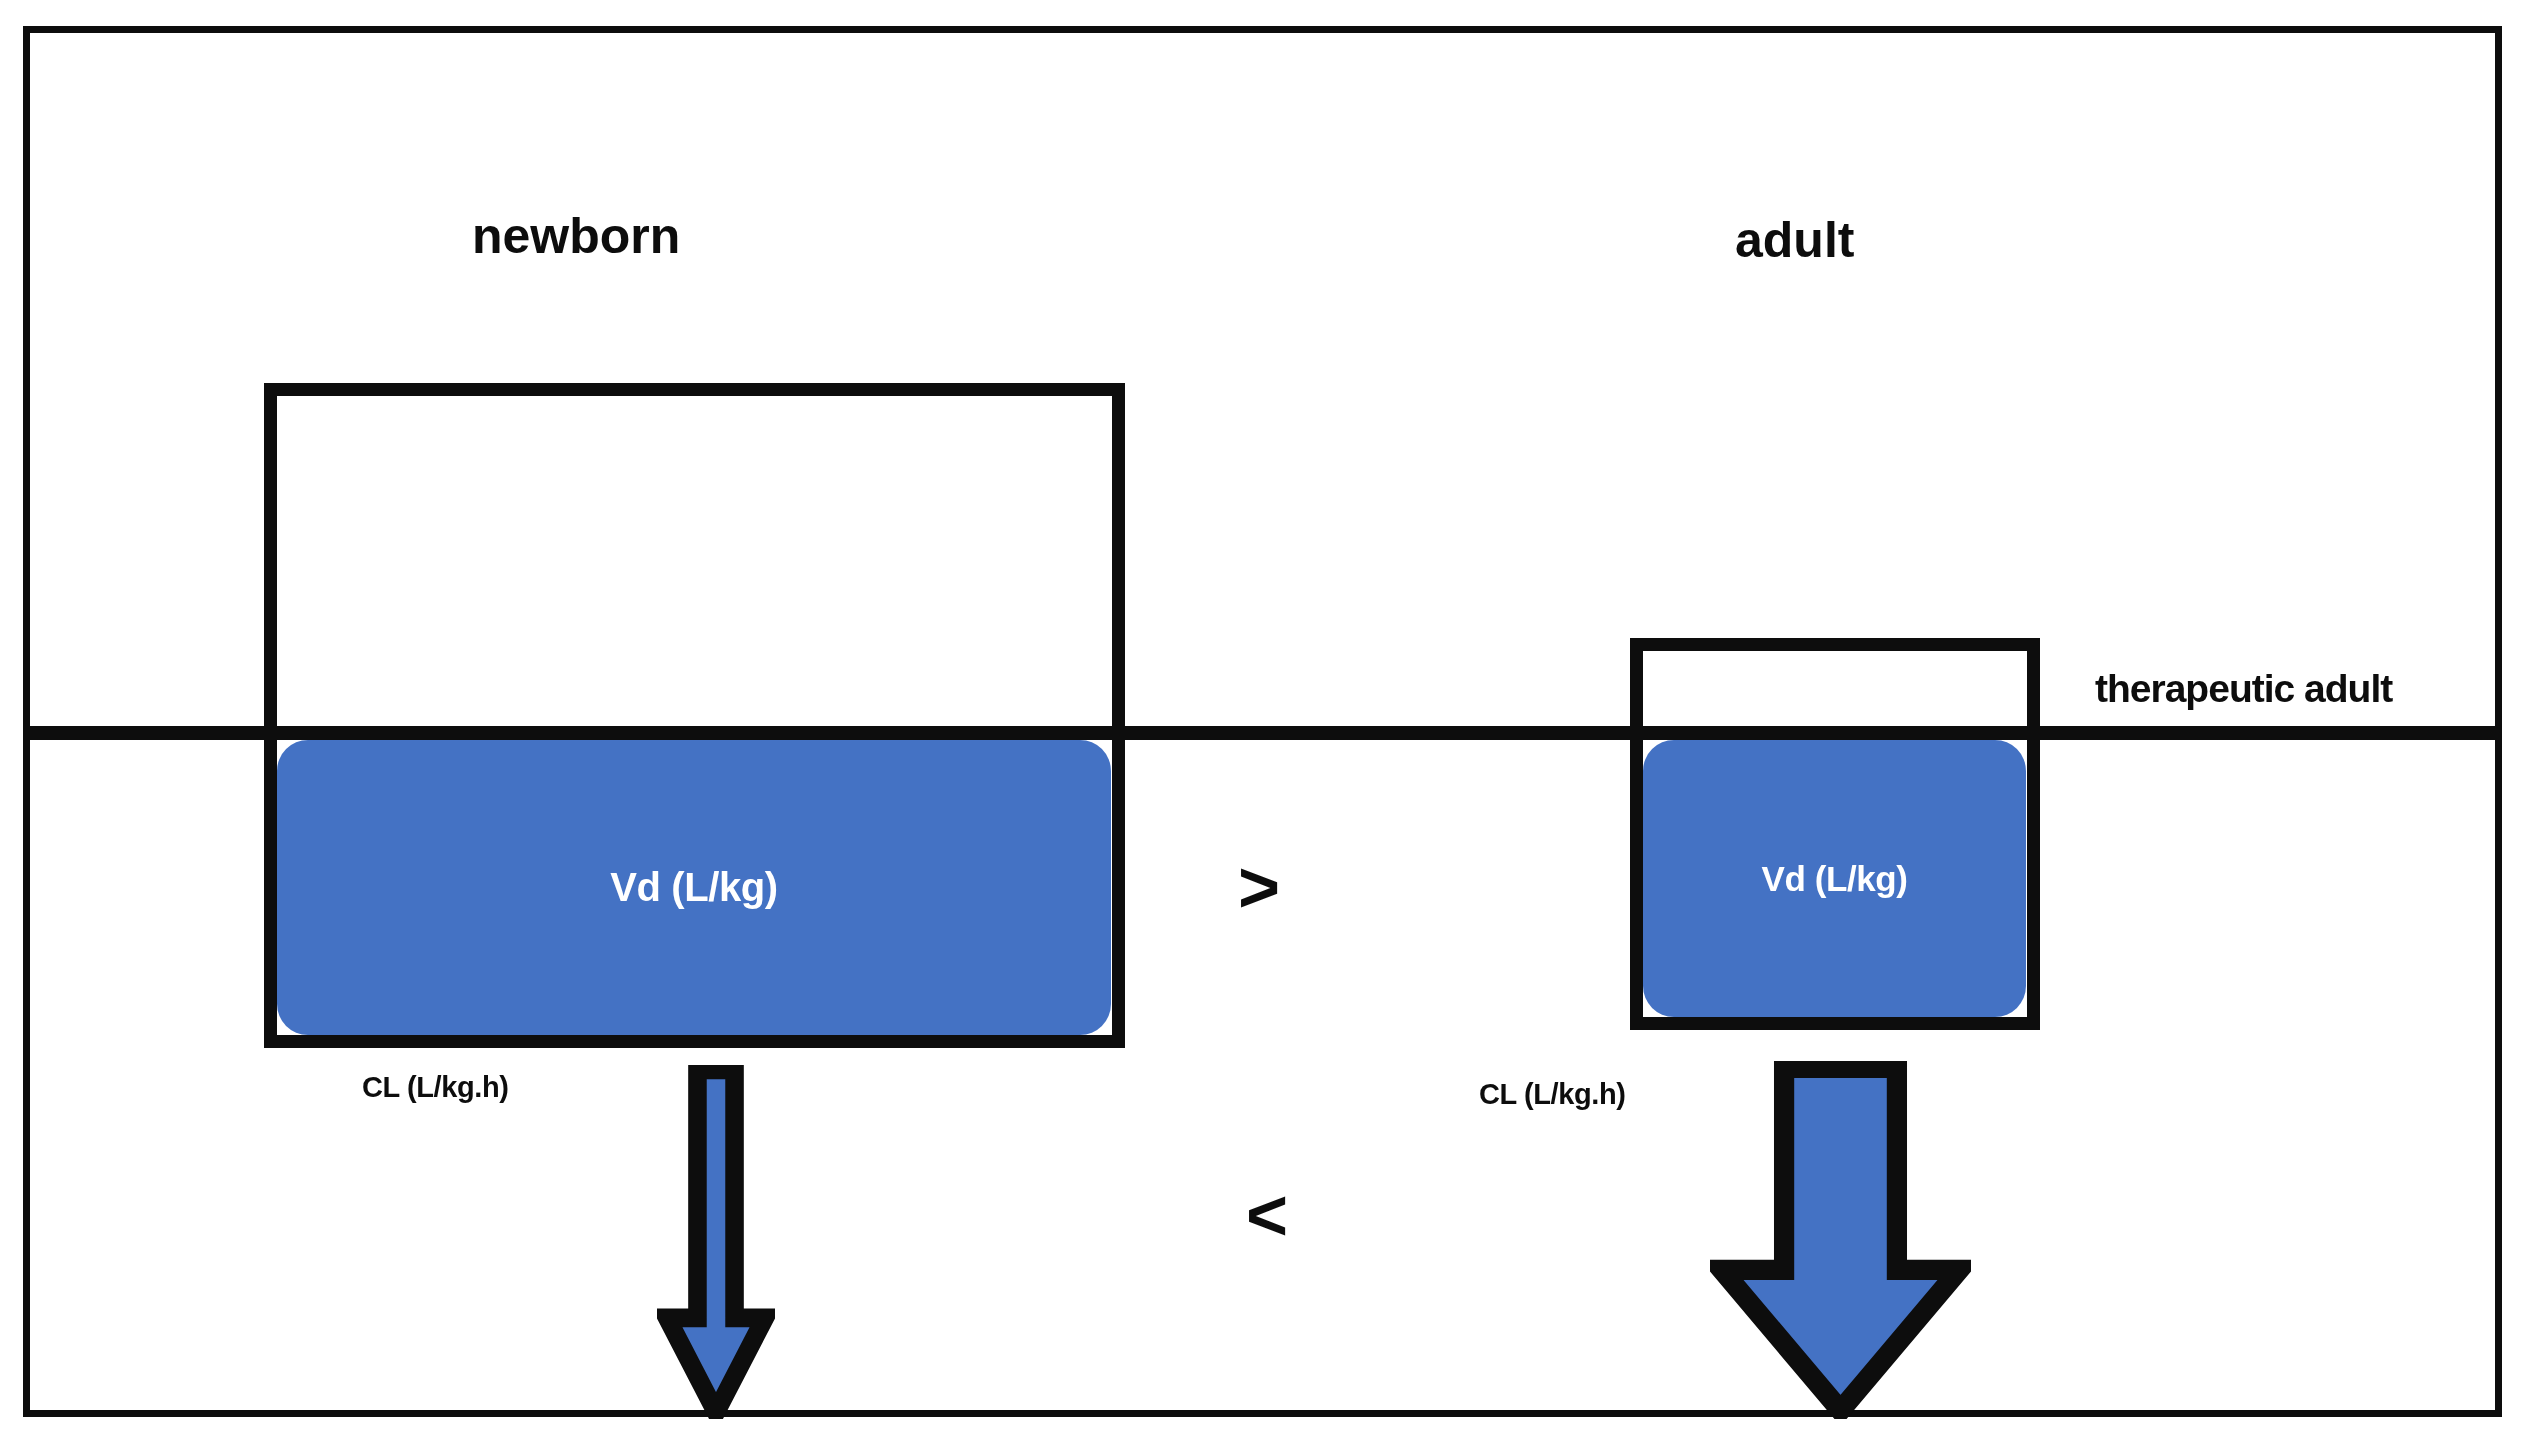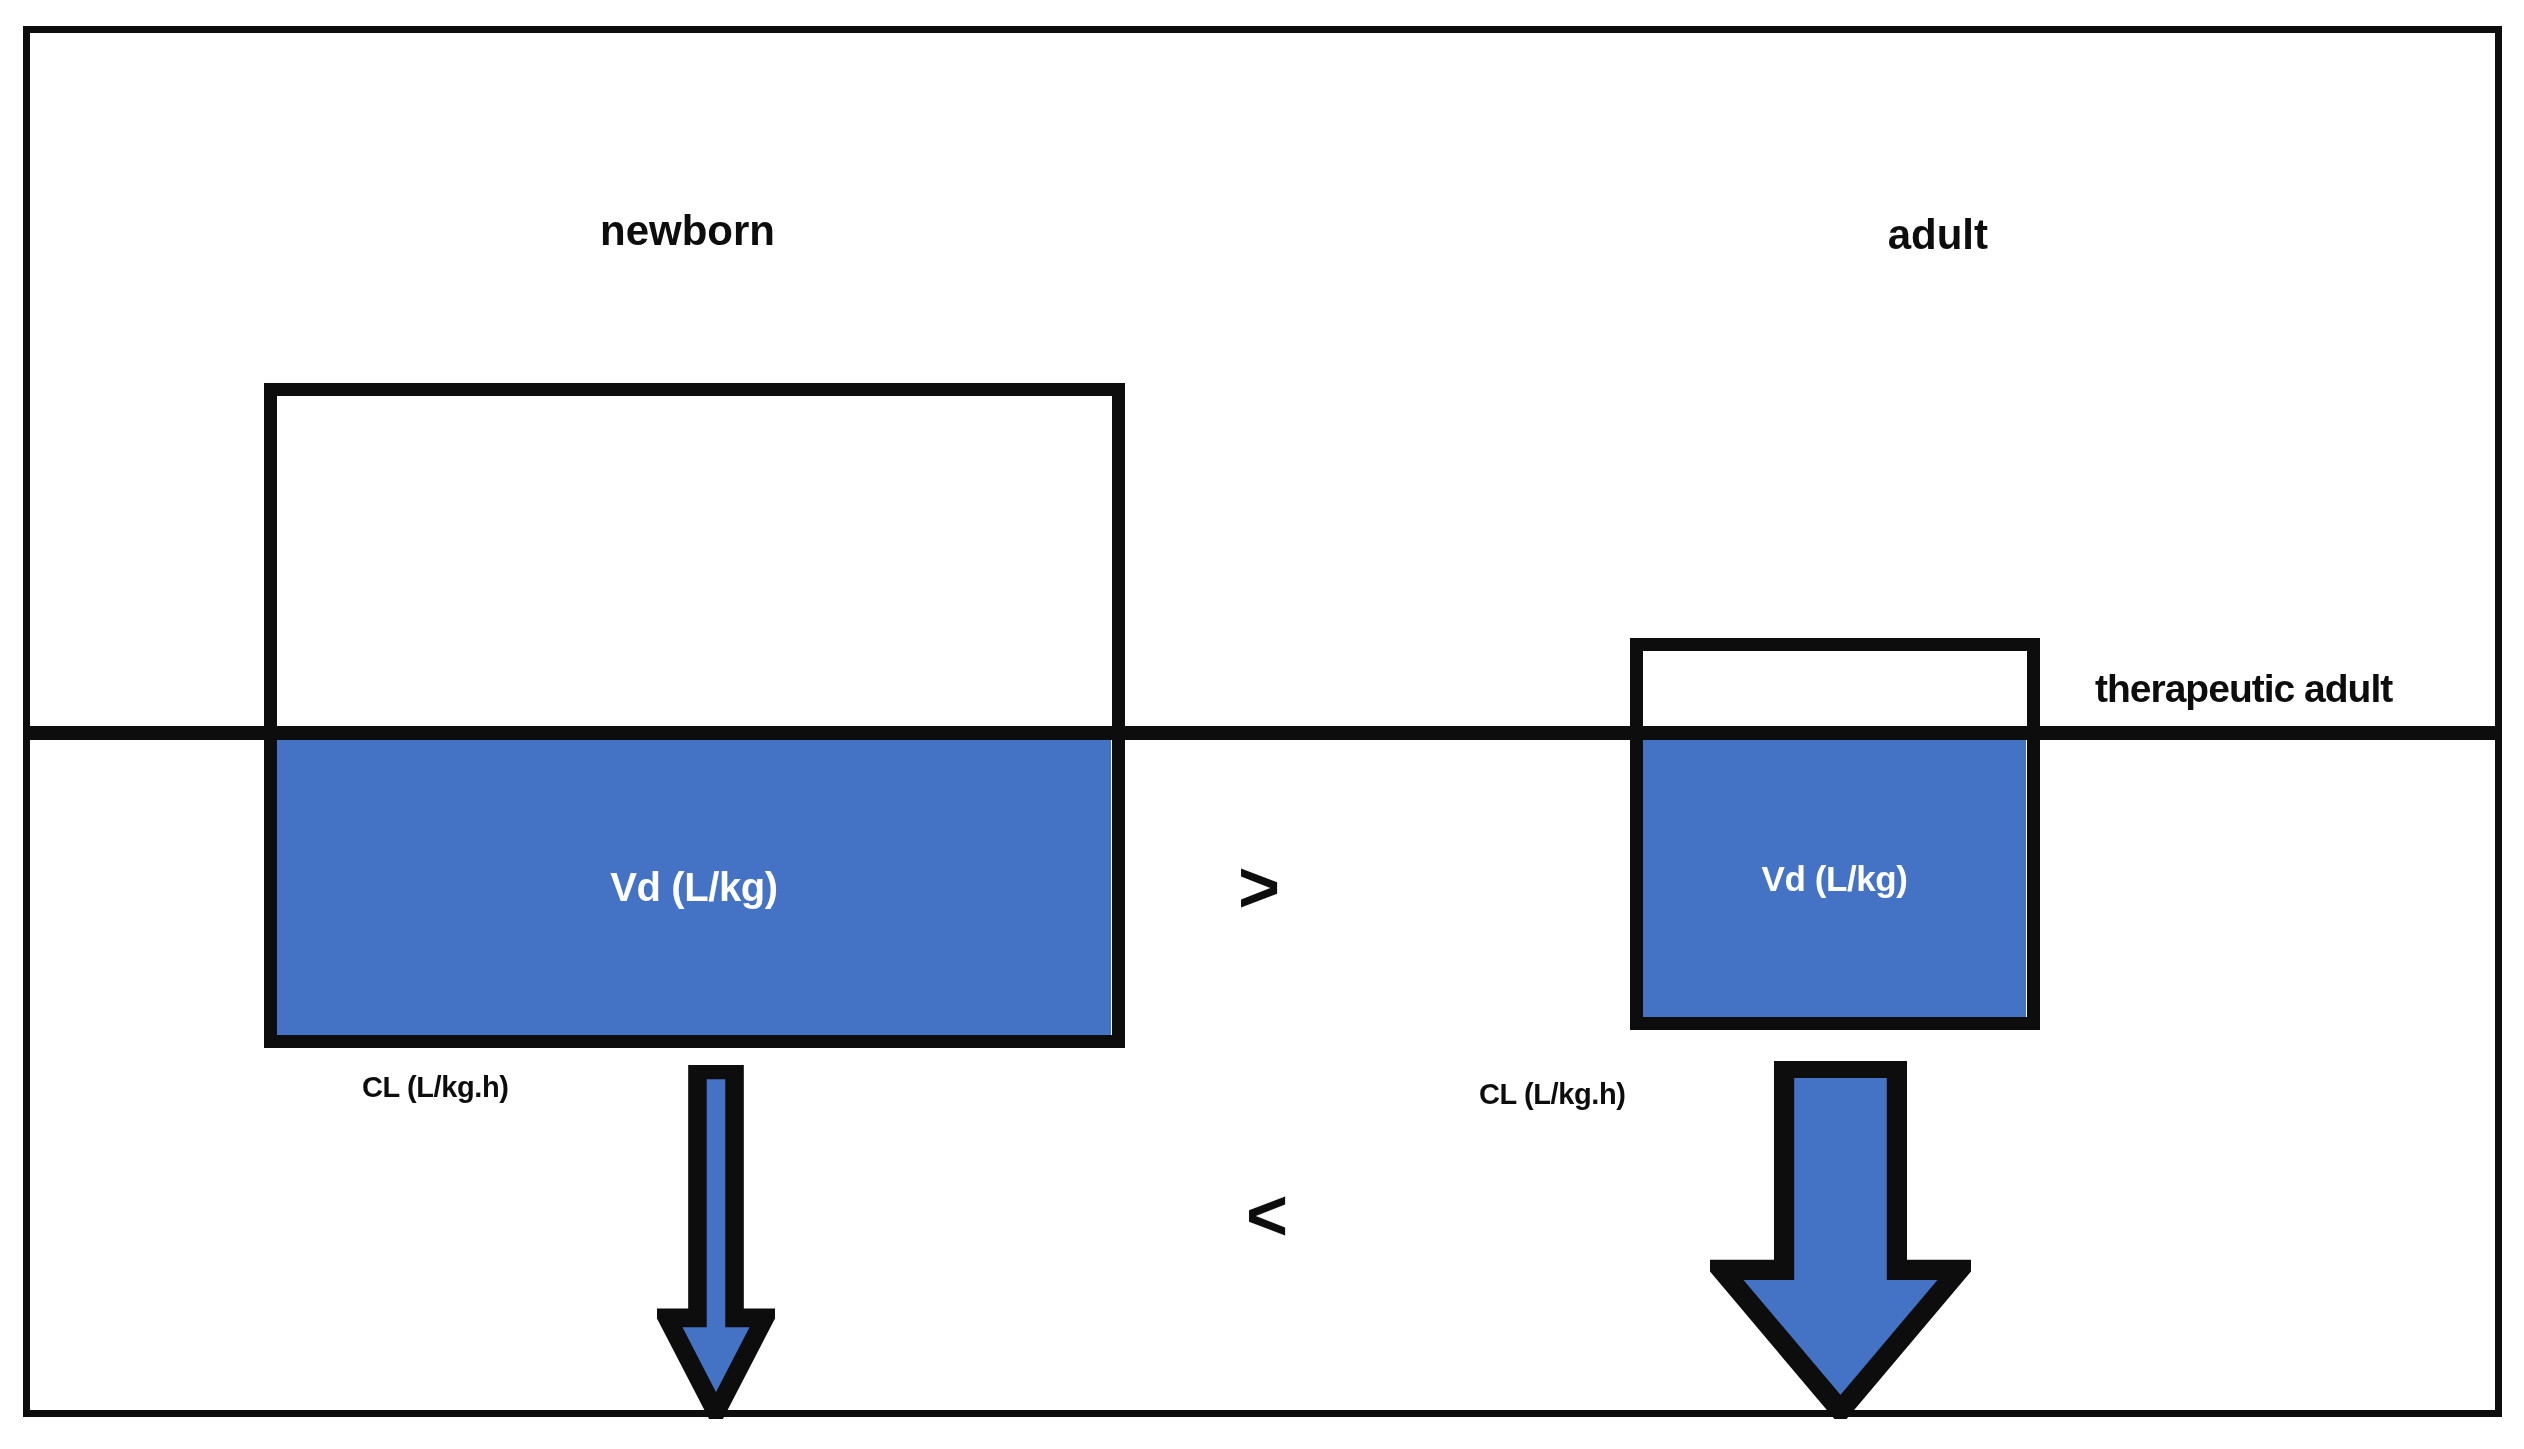--- a/index.html
+++ b/index.html
@@ -42,25 +42,25 @@
     top: 667px;
     font-size: 39px;
     font-weight: bold;
     color: #0d0d0d;
     letter-spacing: -1px;
     white-space: nowrap;
   }
   
   .group-title {
     position: absolute;
-    font-size: 42px;
+    font-size: 50px;
     font-weight: bold;
     color: #0d0d0d;
     white-space: nowrap;
-    text-align: right;
+    text-align: left;
   }
   #title-newborn { left: 472px; top: 207px; width: 303px; }
   #title-adult   { left: 1735px; top: 211px; width: 253px; }
 
   
   .box {
     position: absolute;
     box-sizing: border-box;
     border: 13.5px solid #0d0d0d;
     background: transparent;
@@ -68,20 +68,21 @@
   #box-newborn { left: 264px; top: 383px; width: 861px; height: 665px; }
   #box-adult   { left: 1630px; top: 638px; width: 410px; height: 392px; }
 
   
   .vd-fill {
     position: absolute;
     background: #4472C4;
     display: flex;
     align-items: center;
     justify-content: center;
+    border-radius: 31px;
   }
   #vd-newborn { left: 277px; top: 740px; width: 834px; height: 295px; }
   #vd-adult   { left: 1643px; top: 740px; width: 383px; height: 277px; }
 
   .vd-label {
     font-size: 40px;
     font-weight: bold;
     color: #ffffff;
     white-space: nowrap;
     letter-spacing: -0.4px;

